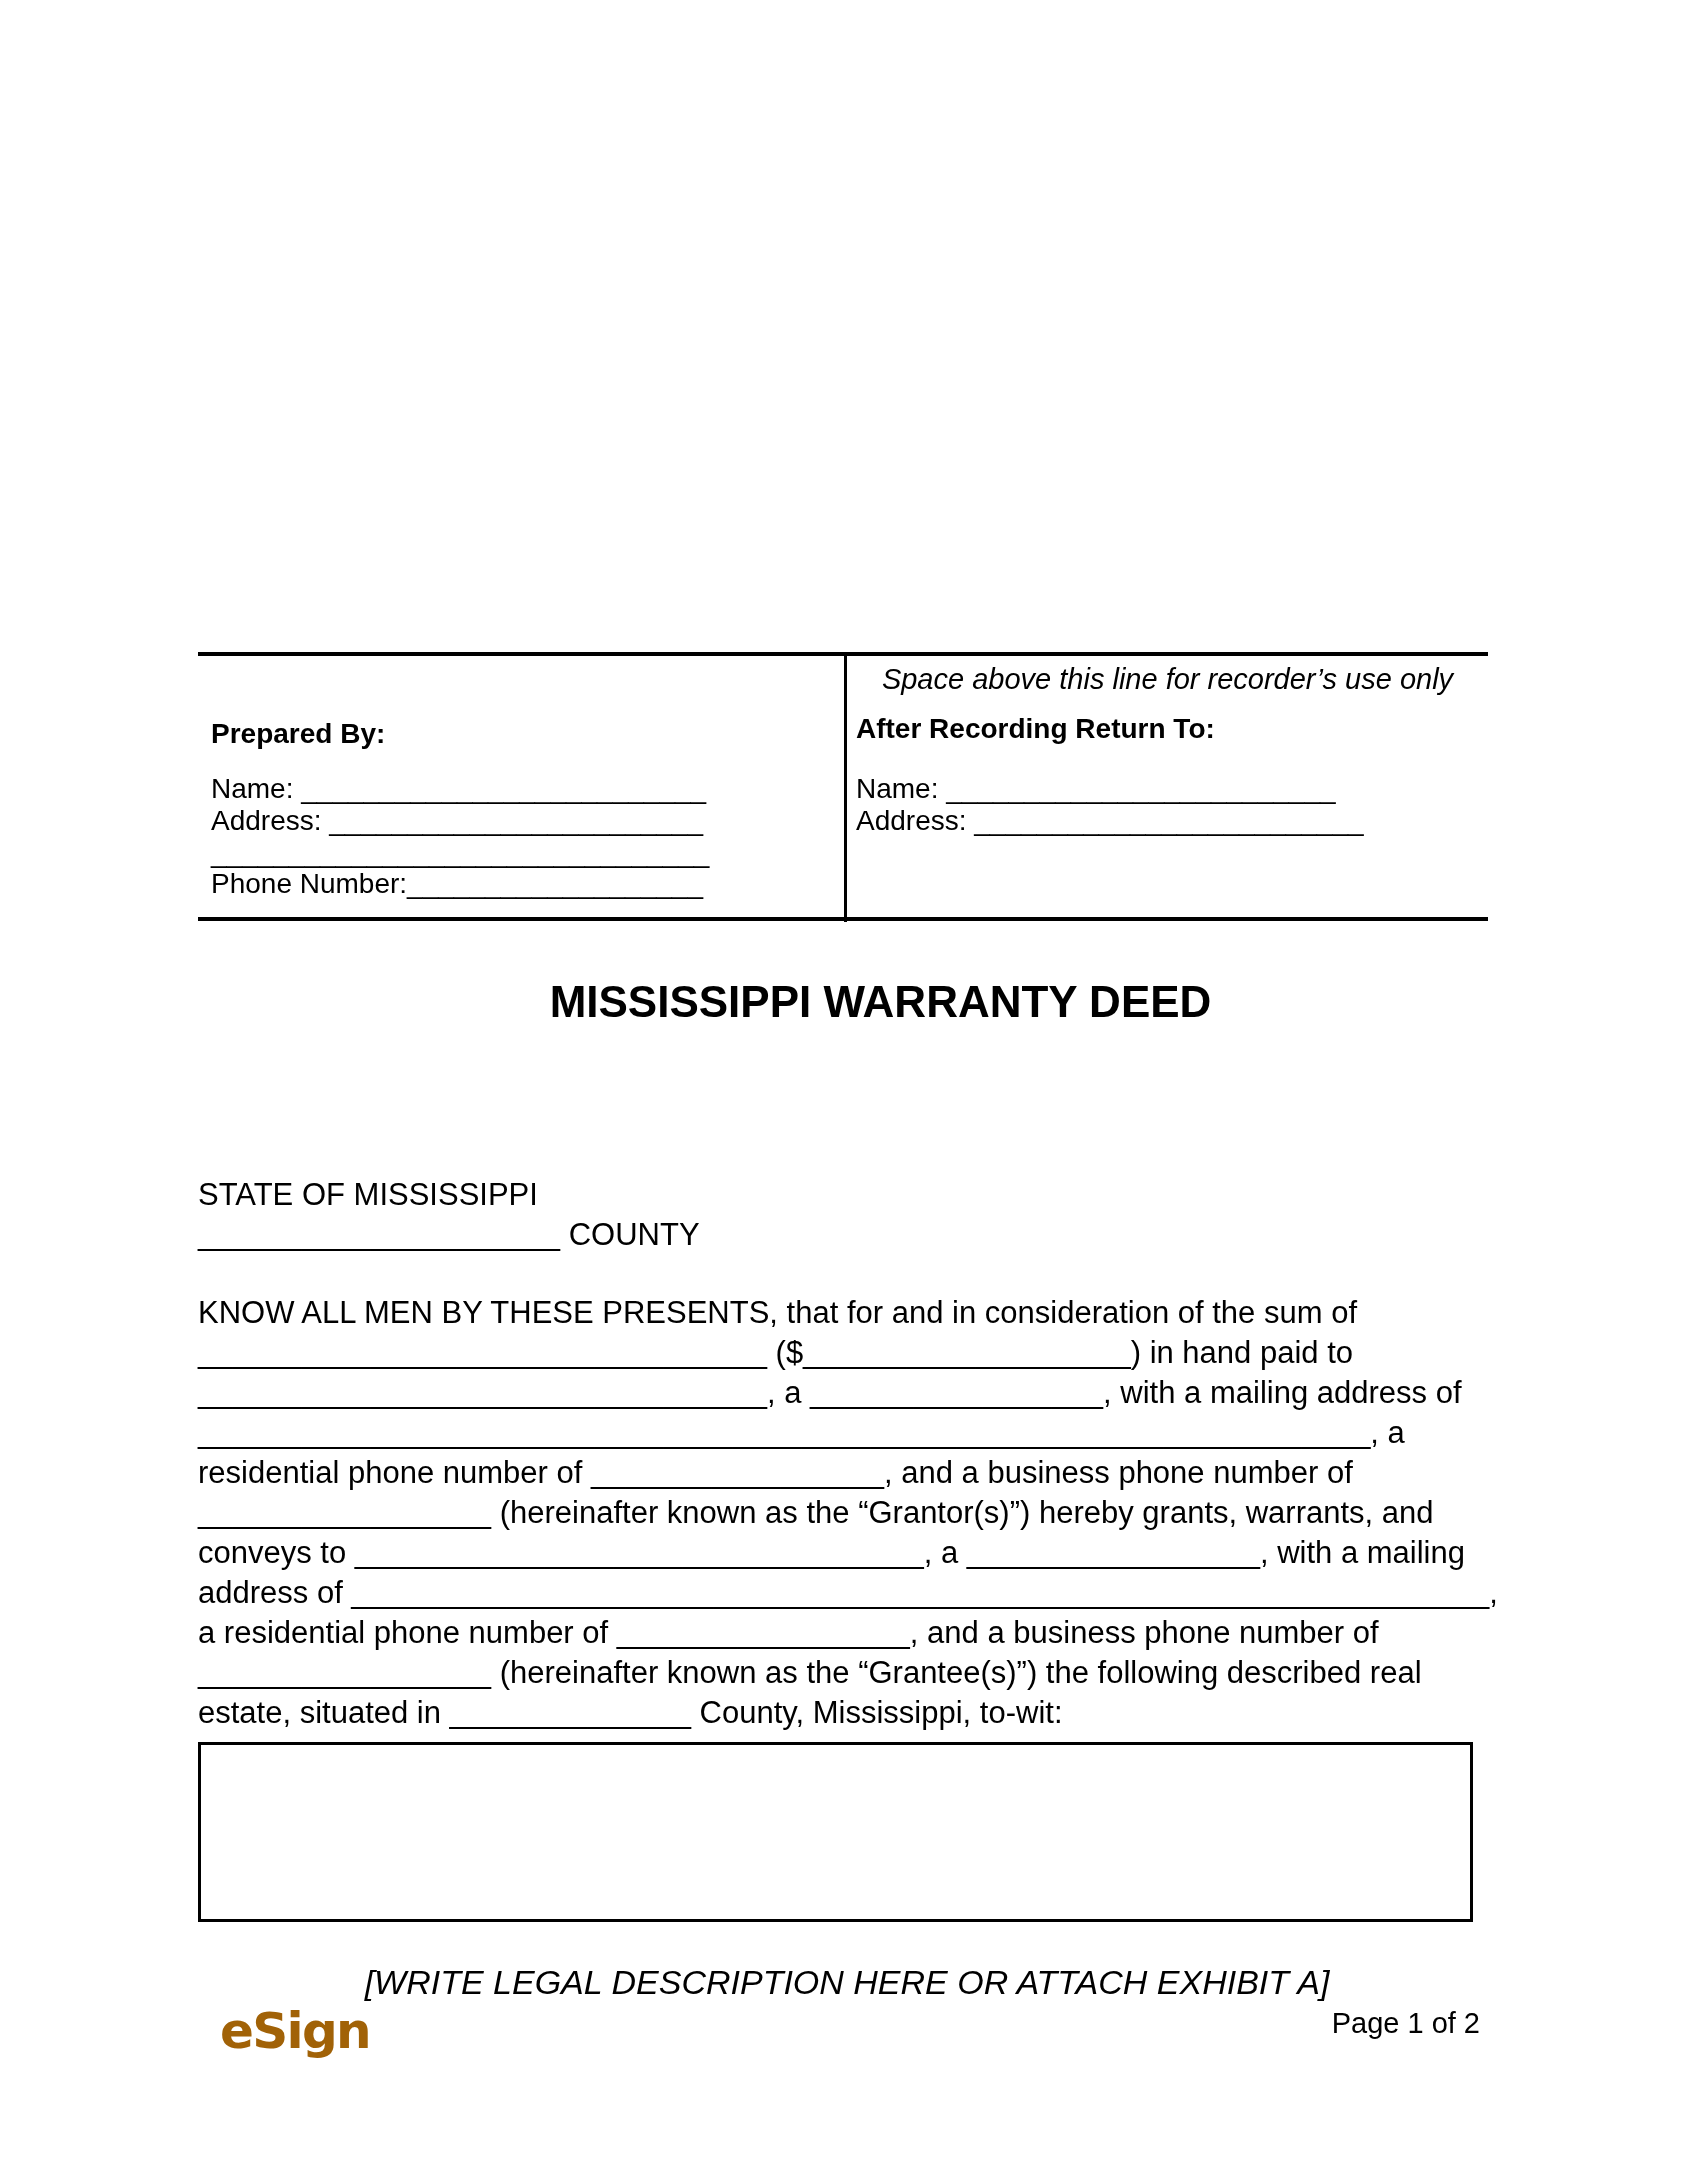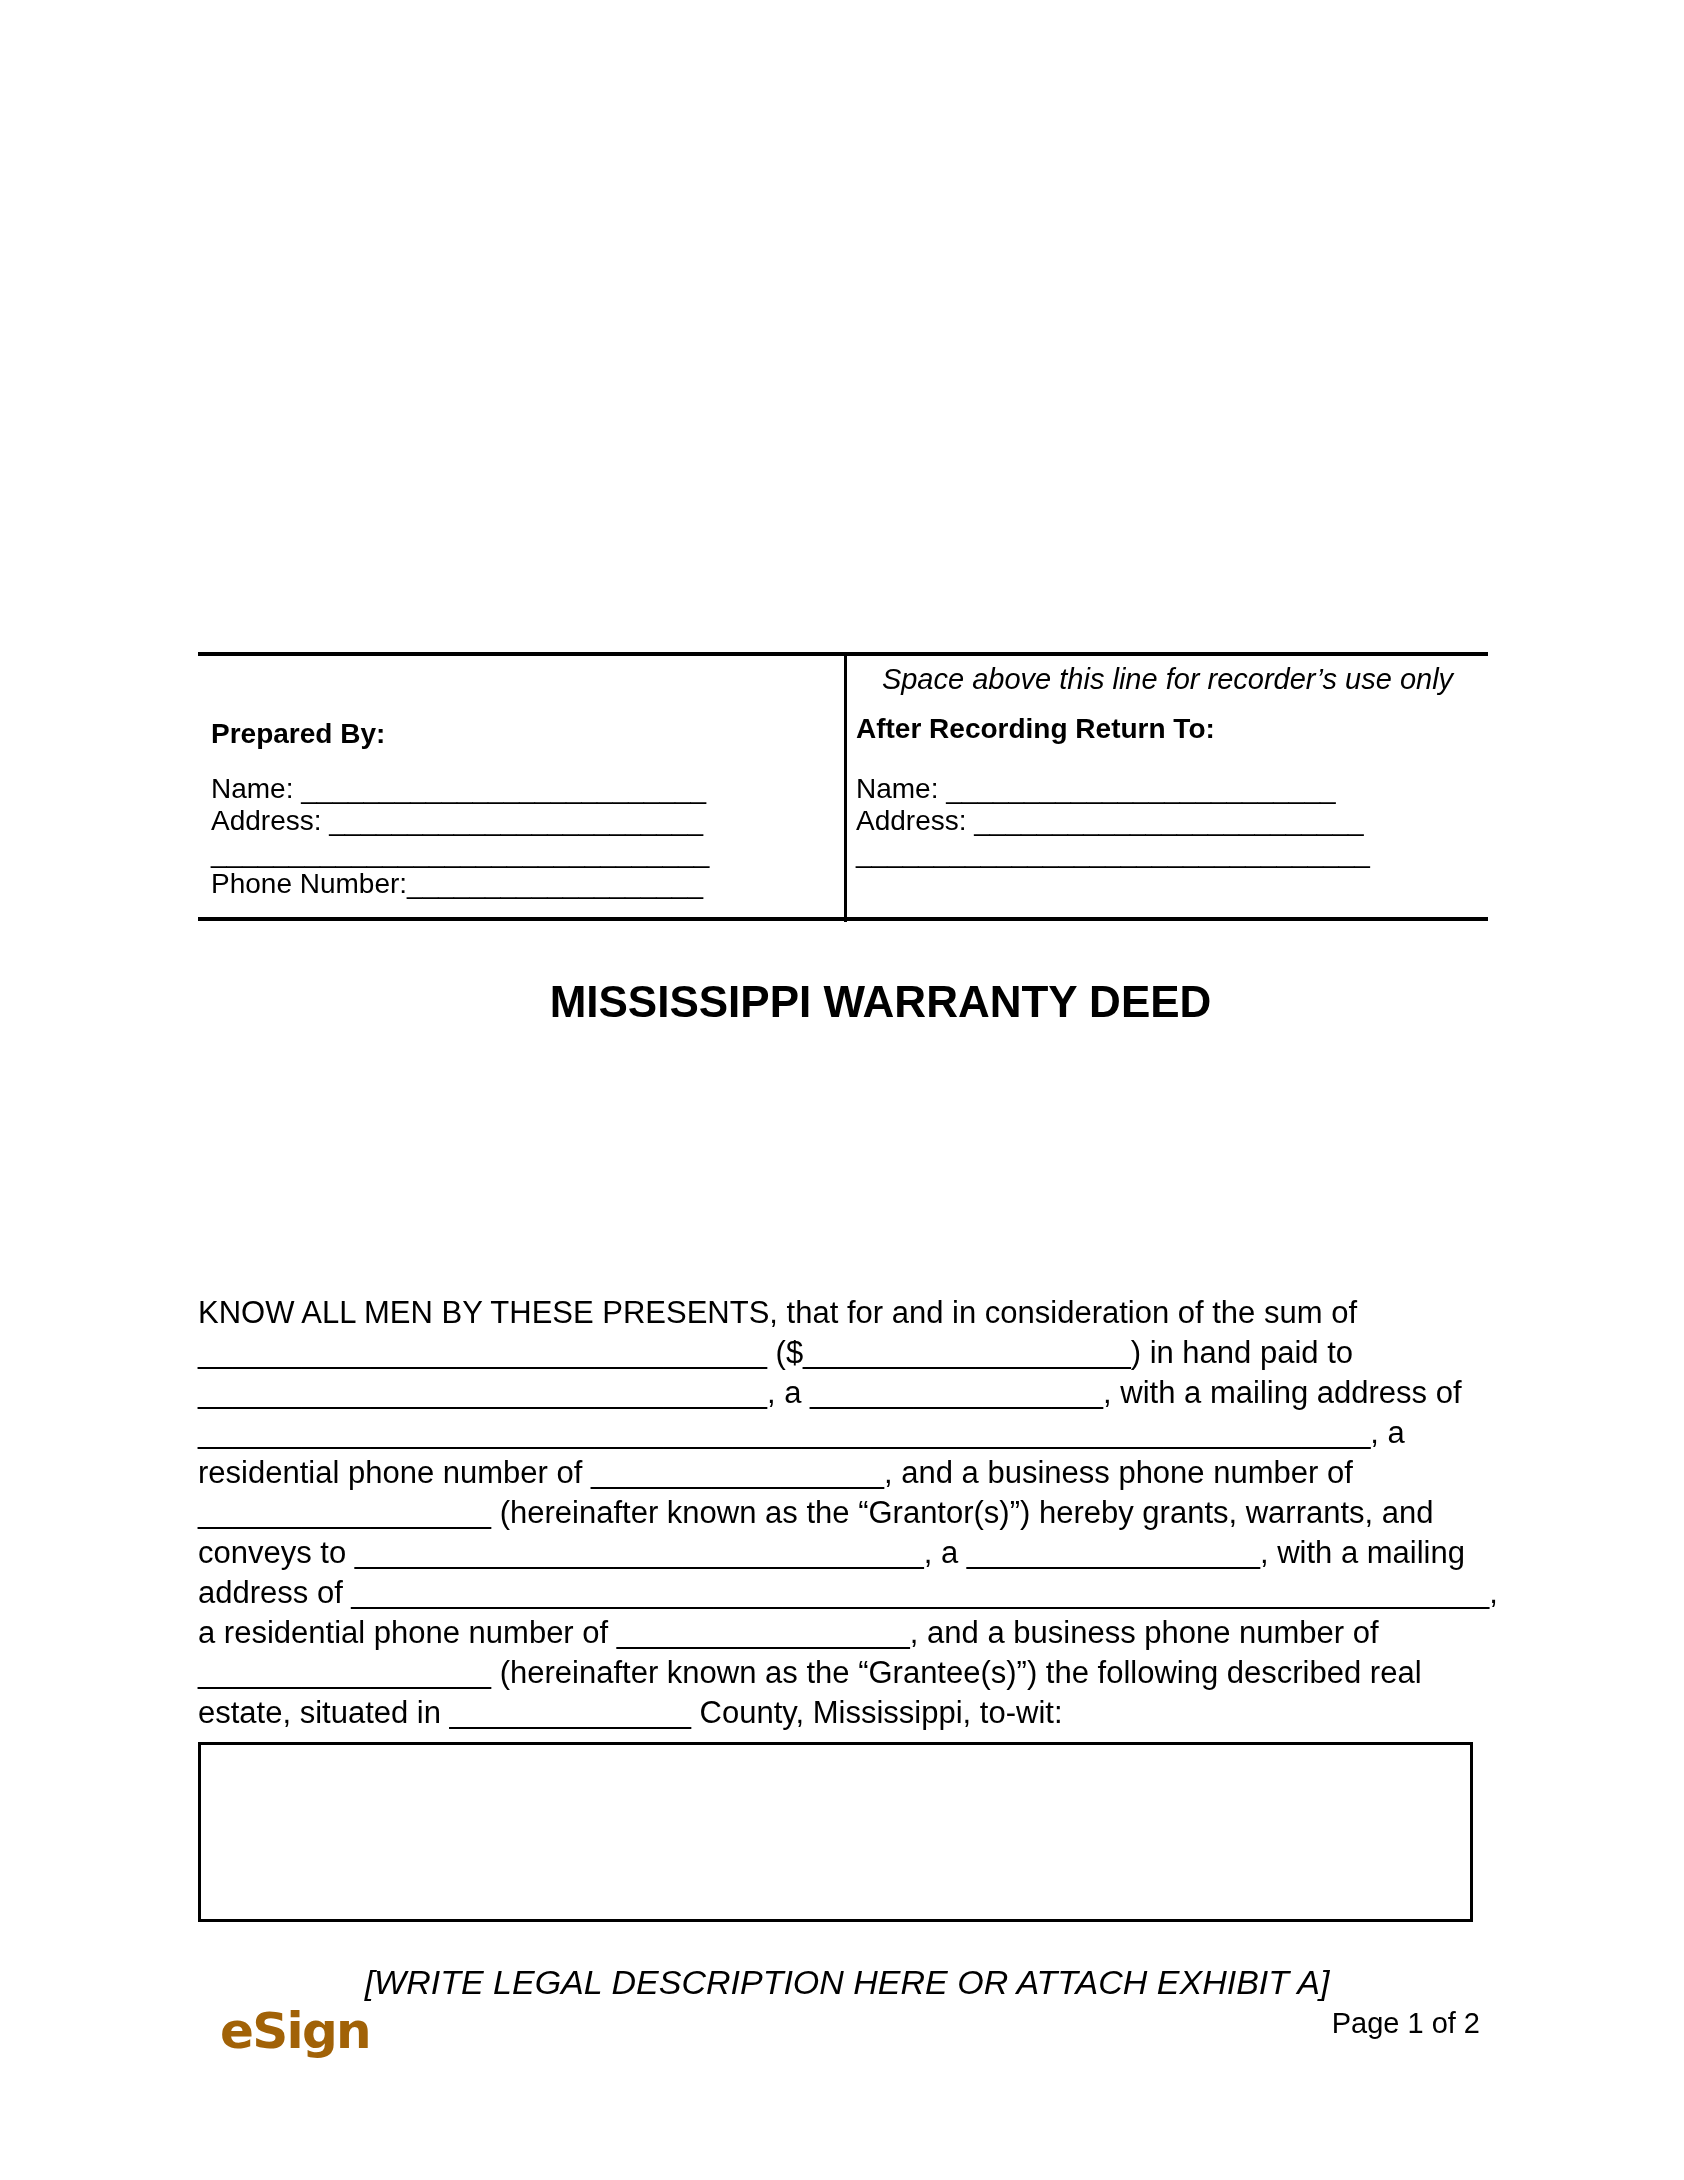--- a/index.html
+++ b/index.html
@@ -65,24 +65,25 @@
   <div class="abs hdr-text hdr-bold" style="left:211px; top:717px">Prepared By:</div>
   <div class="abs hdr-text" style="left:211px; top:804px">Address: ________________________</div>
   <div class="abs hdr-text" style="left:211px; top:772px">Name: __________________________</div>
   <div class="abs hdr-text" style="left:211px; top:836px">________________________________</div>
   <div class="abs hdr-text" style="left:211px; top:867px">Phone Number:___________________</div>
 
   <div class="abs recorder-note">Space above this line for recorder’s use only</div>
   <div class="abs hdr-text hdr-bold" style="left:856px; top:712px">After Recording Return To:</div>
   <div class="abs hdr-text" style="left:856px; top:772px">Name: _________________________</div>
   <div class="abs hdr-text" style="left:856px; top:804px">Address: _________________________</div>
-  <div class="abs hdr-text" style="left:856px; top:836px">_________________________________</div>
 
   <div class="abs doc-title">MISSISSIPPI WARRANTY DEED</div>
 
+  <div class="abs body-text multiline" style="left:198px; top:1175px; width:1295px">STATE OF MISSISSIPPI
+_____________________ COUNTY</div>
 
   <div class="abs body-text multiline" style="left:198px; top:1293px; width:1312px">KNOW ALL MEN BY THESE PRESENTS, that for and in consideration of the sum of
 _________________________________ ($___________________) in hand paid to
 _________________________________, a _________________, with a mailing address of
 ____________________________________________________________________, a
 residential phone number of _________________, and a business phone number of
 _________________ (hereinafter known as the “Grantor(s)”) hereby grants, warrants, and
 conveys to _________________________________, a _________________, with a mailing
 address of __________________________________________________________________,
 a residential phone number of _________________, and a business phone number of

